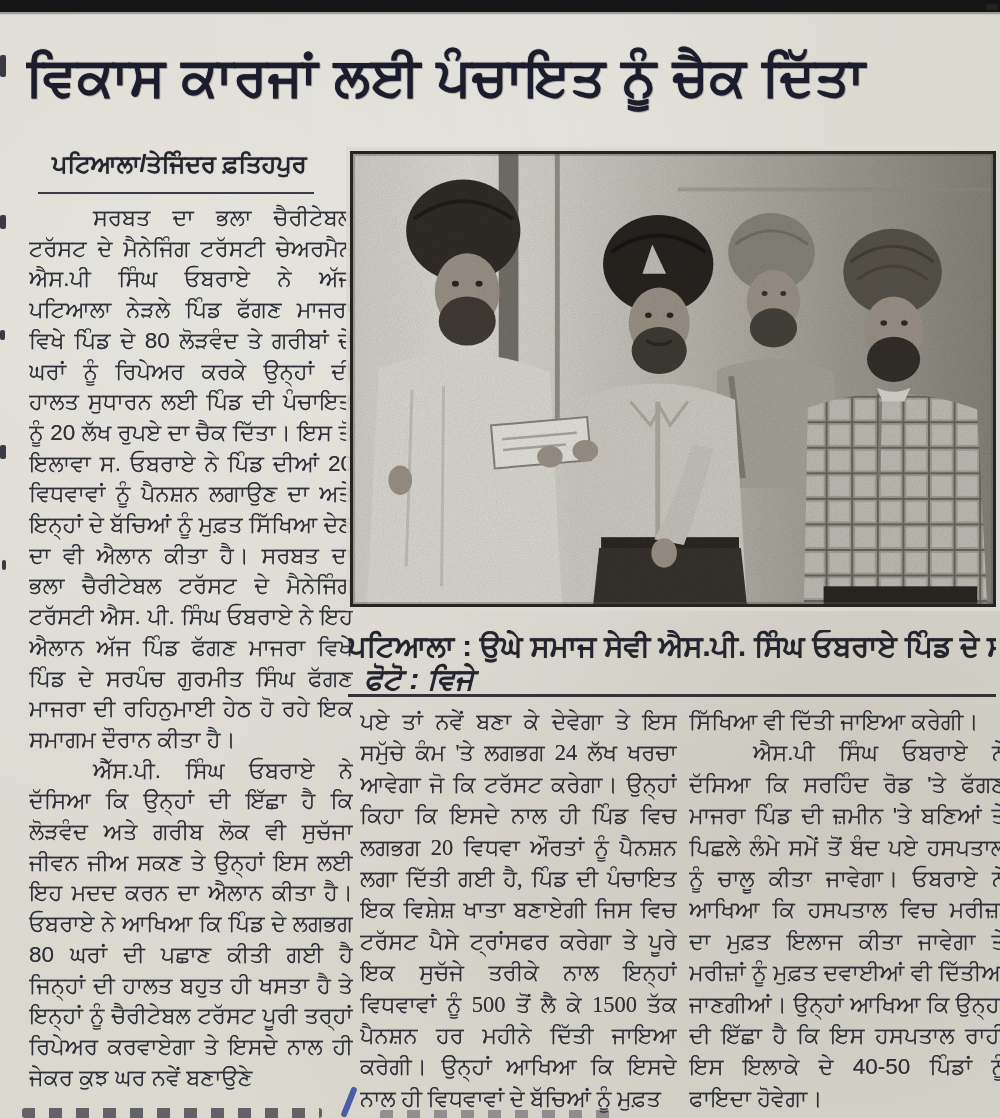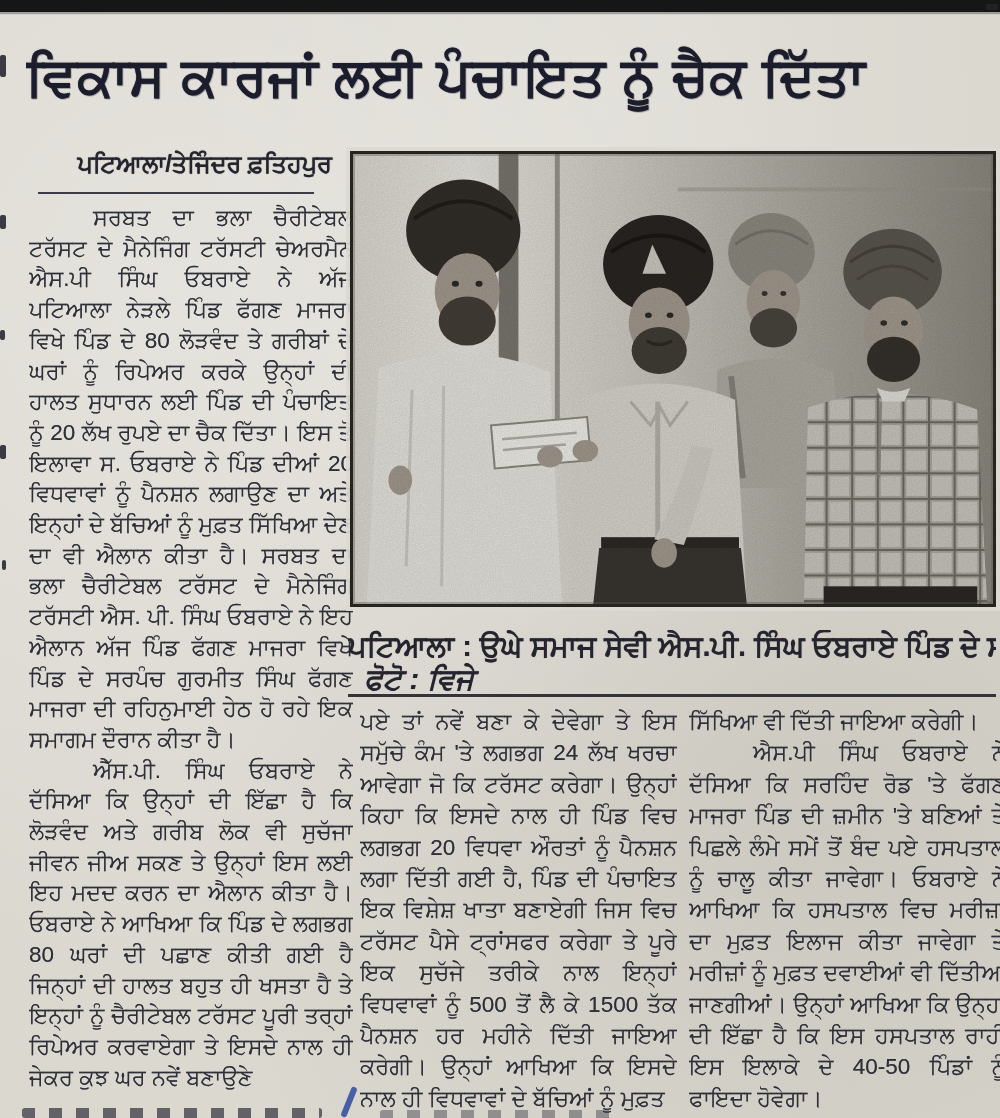--- a/index.html
+++ b/index.html
@@ -26,39 +26,38 @@
     font-size:53px;font-weight:bold;line-height:110px;
     letter-spacing:1px;white-space:nowrap;overflow:hidden;
     color:var(--headline-ink,#1c1d2c);
     text-shadow:0 0 1px rgba(28,29,44,.85), 1px 1px 0 rgba(28,29,44,.25);
     margin:0;
   }
   .byline{
     position:absolute;left:52px;top:150px;width:280px;
     font-size:24px;font-weight:bold;color:#23242e;
     text-shadow:0 0 1px rgba(35,36,46,.6);
-    text-align:right;
   }
   .byline-rule{
     position:absolute;left:38px;top:192px;width:276px;height:2px;
     background:#3c3c46;
   }
   .col{
     position:absolute;
     font-size:22.5px;
     text-align:justify;
     color:var(--ink,#2d2f39);
     text-shadow:0 0 .6px rgba(45,47,57,.55);
     overflow:hidden;
     margin-left:12px;
   }
   .col p{margin:0;}
   .col p.indent{text-indent:64px;}
   .col1{left:17px;top:203px;width:324px;height:900px;line-height:30.7px;}
-  .col2{left:348px;top:706px;width:317px;height:408px;line-height:31.4px;}
+  .col2{left:348px;top:706px;width:317px;height:408px;line-height:31.4px;font-family:Liberation Serif, serif;}
   .col3{left:677px;top:706px;width:317px;height:408px;line-height:31.4px;}
   .photo{
     position:absolute;left:350px;top:151px;width:646px;height:456px;
     margin:0;border:3px solid var(--photo-border,#26241f);
     box-sizing:border-box;background:#cfccc4;
     box-shadow:0 0 0 4px rgba(220,217,209,.9);
   }
   .photo svg{display:block;width:100%;height:100%;}
   .caption{
     position:absolute;left:348px;top:630px;width:648px;height:70px;

